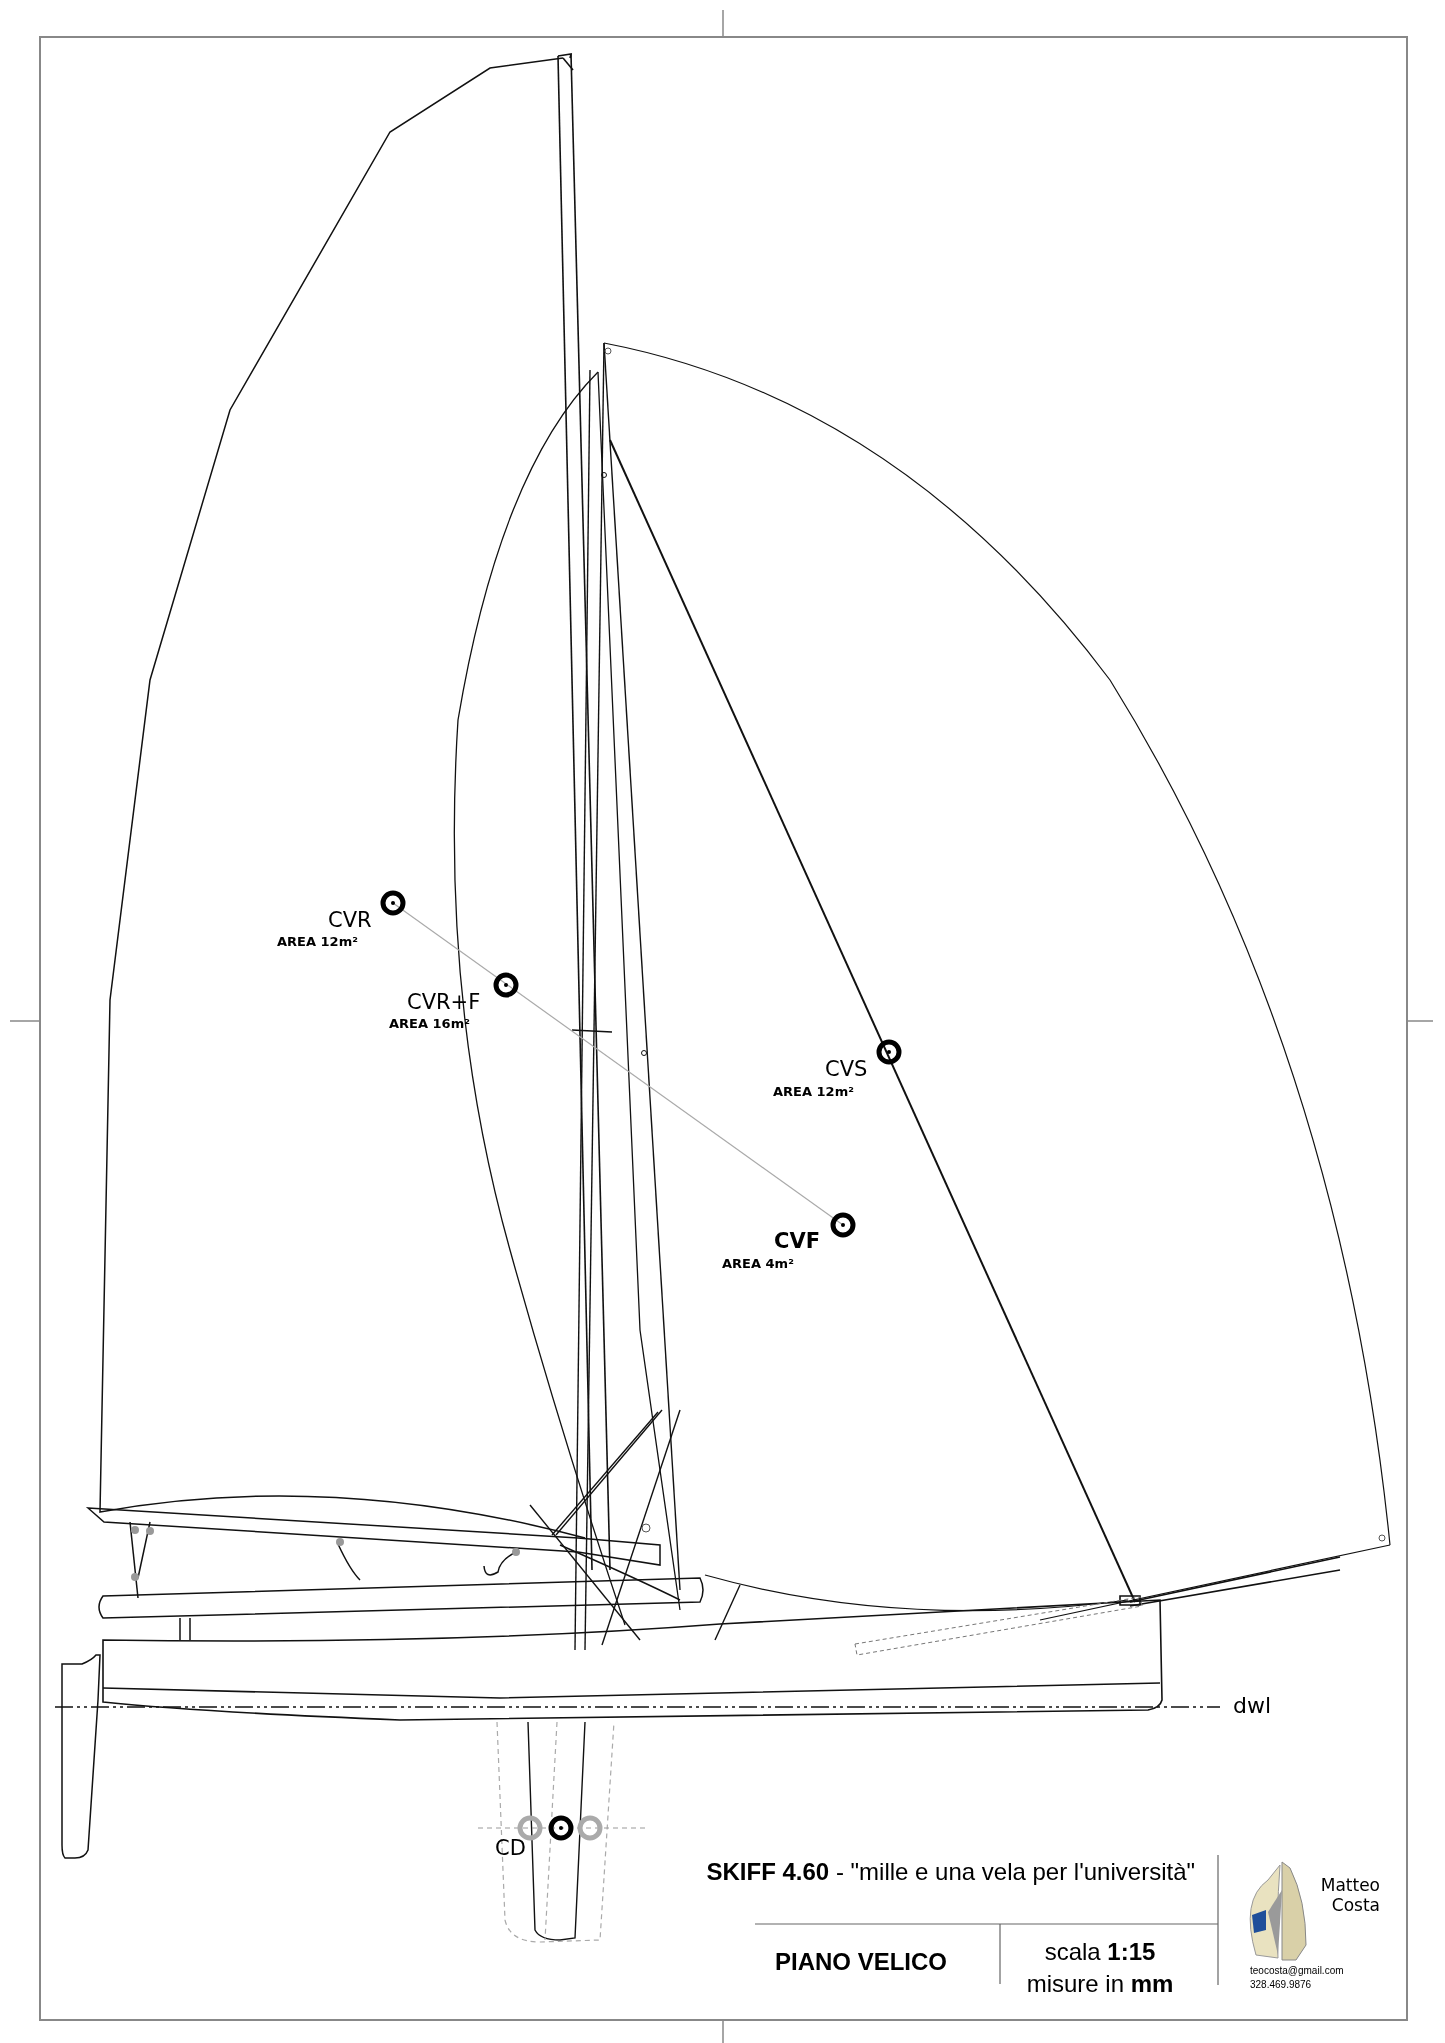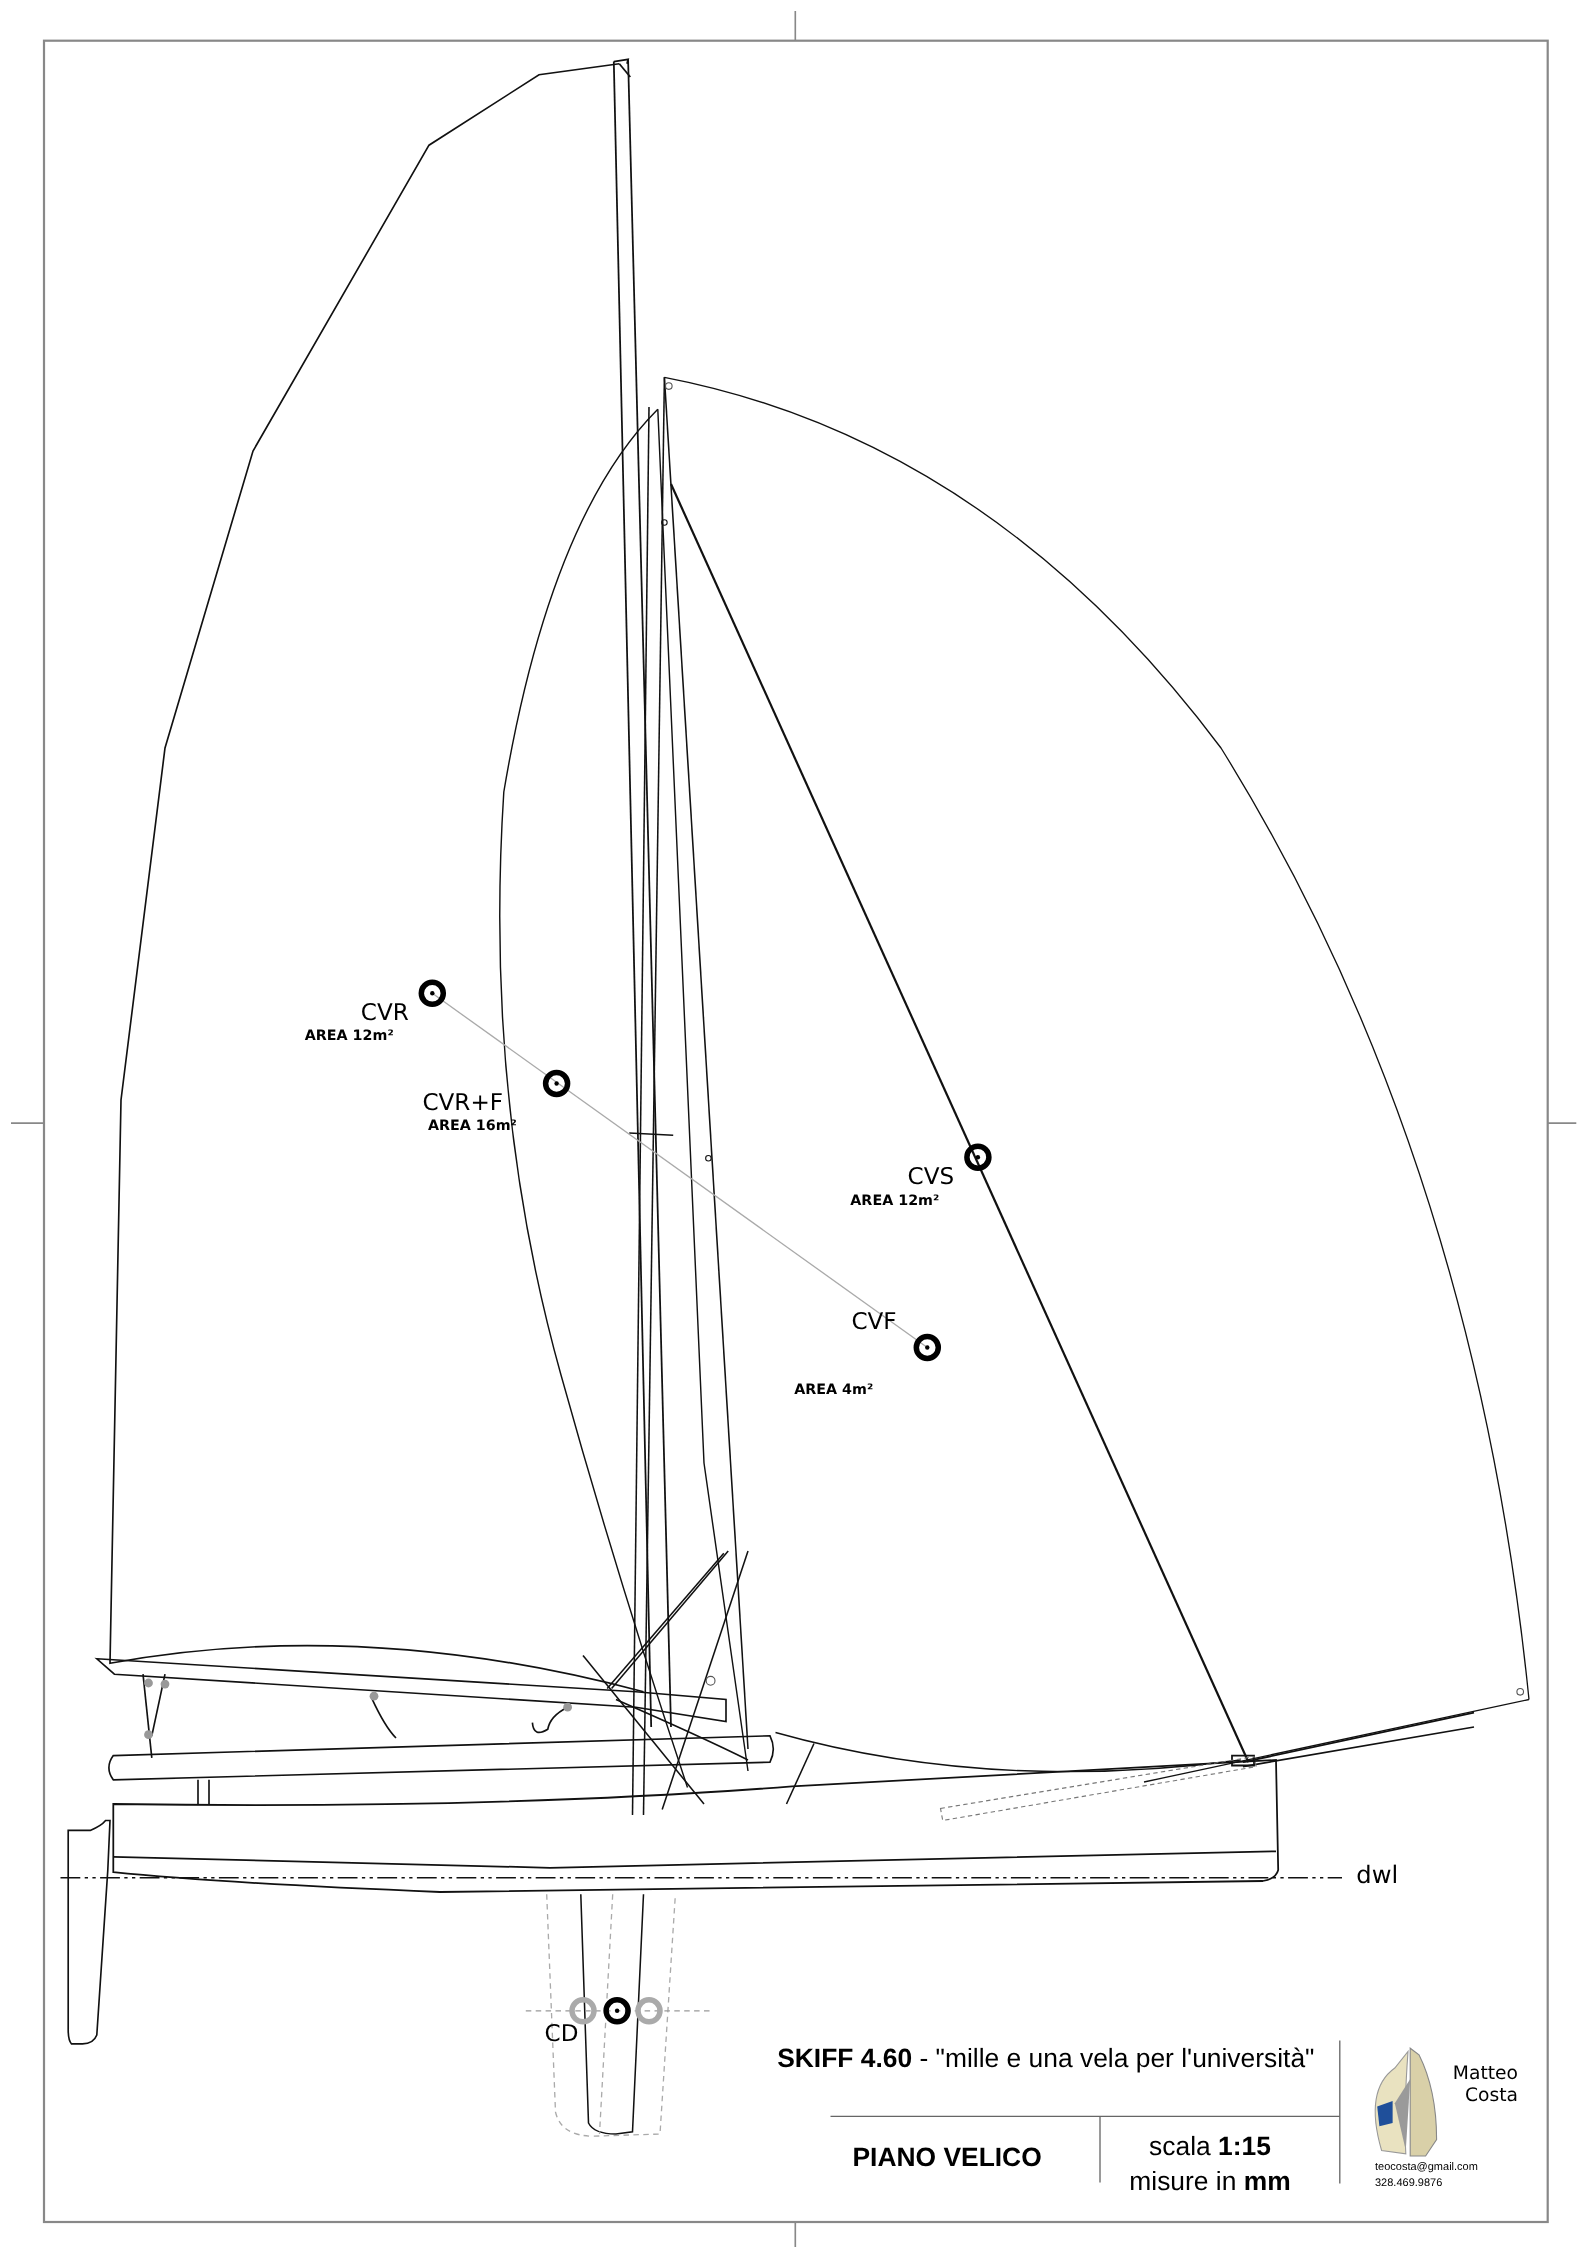--- a/index.html
+++ b/index.html
@@ -146,27 +146,27 @@
     <path d="M1256,1955 Q1240,1900 1268,1880 L1280,1865 Q1276,1920 1278,1958 Z" fill="#e9e2c0" stroke="#999" stroke-width="1"></path>
     <path d="M1252,1915 L1266,1910 L1266,1930 L1254,1933 Z" fill="#1f4f9a"></path>
     <path d="M1282,1960 L1282,1862 L1290,1868 Q1306,1900 1306,1945 L1296,1960 Z" fill="#d9d0a8" stroke="#888" stroke-width="1"></path>
     <path d="M1278,1955 L1268,1912 L1282,1890 Z" fill="#9a9a9a"></path>
   </g>
 </svg>
 
 <div class="lbl cv-name" style="left:328px; top:910px;">CVR</div>
 <div class="lbl cv-area" style="left:277px; top:935px;">AREA 12m²</div>
 
-<div class="lbl cv-name" style="left:384px; top:992px;">CVR+F</div>
+<div class="lbl cv-name" style="left:407px; top:992px;">CVR+F</div>
 <div class="lbl cv-area" style="left:389px; top:1017px;">AREA 16m²</div>
 
 <div class="lbl cv-name" style="left:825px; top:1059px;">CVS</div>
 <div class="lbl cv-area" style="left:773px; top:1085px;">AREA 12m²</div>
 
-<div class="lbl cv-name" style="left:774px; top:1191px;">CVF</div>
+<div class="lbl cv-name" style="left:774px; top:1231px;font-weight:bold;">CVF</div>
 <div class="lbl cv-area" style="left:722px; top:1257px;">AREA 4m²</div>
 
 <div class="lbl cv-name" style="left:495px; top:1838px;">CD</div>
 
 <div class="lbl" style="left:1233px; top:1695px; font-size:22px;">dwl</div>
 
 <div style="position:absolute; left:600px; top:1858px; width:595px; height:130px;">
   <div class="tb-title" style="top:0;">
     <b>SKIFF 4.60</b><span> - "mille e una vela per l'università"</span>
   </div>

